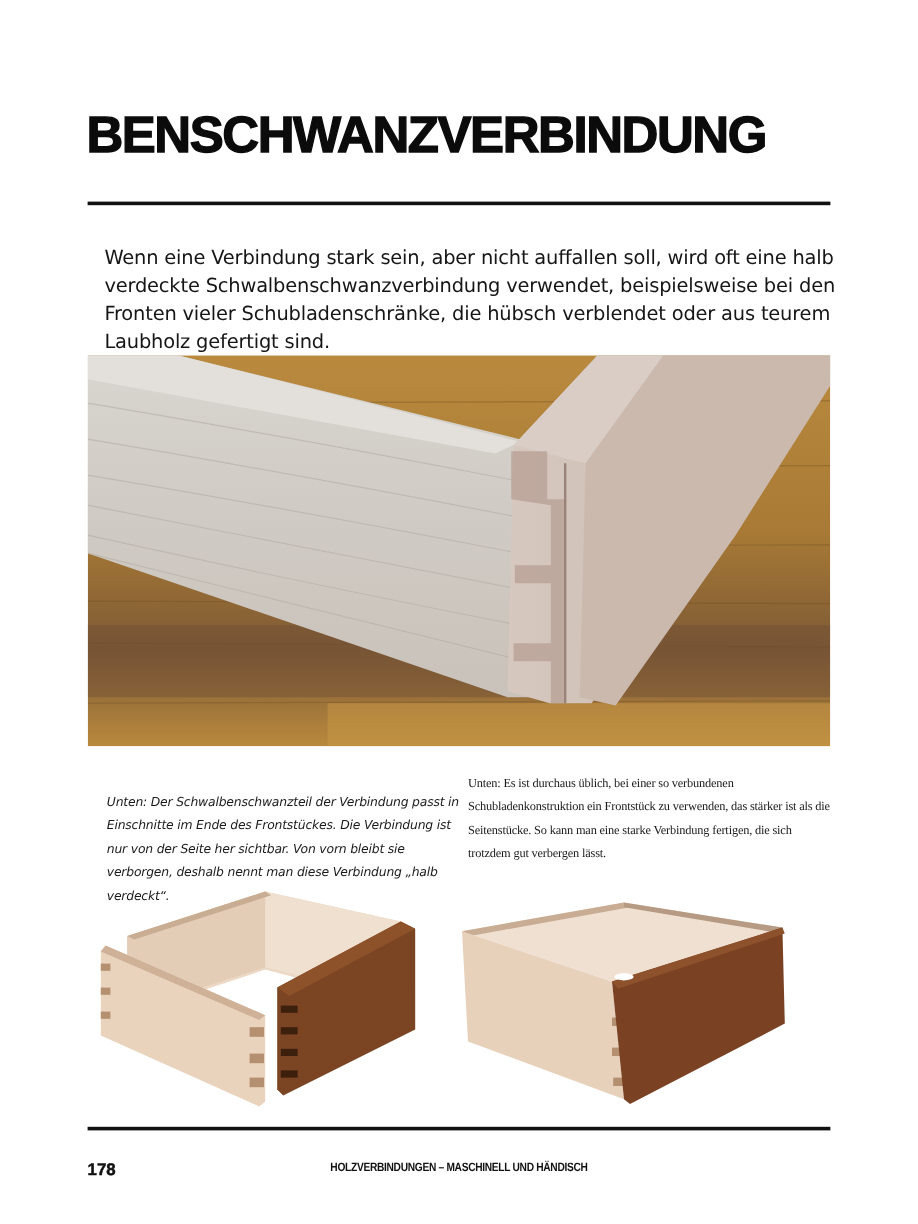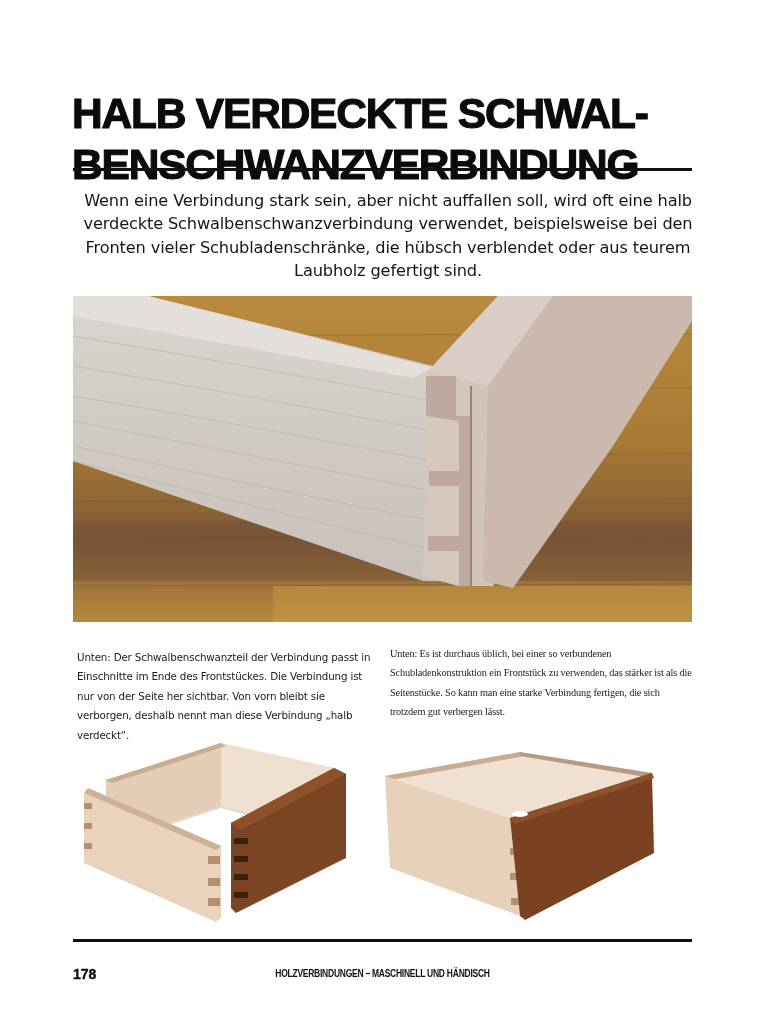--- a/index.html
+++ b/index.html
@@ -29,27 +29,26 @@
   .footer-title {
     position:absolute; left:0; width:765px; top:968px; text-align:center;
     font-family:"Liberation Sans", sans-serif; font-weight:900; font-size:10px; color:#111; letter-spacing:-0.3px;
     transform:scaleX(0.85);
   }
 </style>
 </head>
 <body>
 
 <h1 class="title">
-  <div>HALB VERDECKTE SCHWAL-</div>
   <div>BENSCHWANZVERBINDUNG</div>
 </h1>
 
 <div class="rule" style="top:168px;"></div>
 
-<p class="lead" style="margin:0;text-align:center;">Wenn eine Verbindung stark sein, aber nicht auffallen soll, wird oft eine halb verdeckte Schwalbenschwanzverbindung verwendet, beispielsweise bei den Fronten vieler Schubladenschränke, die hübsch verblendet oder aus teurem Laubholz gefertigt sind.</p>
+<p class="lead" style="margin:14px;">Wenn eine Verbindung stark sein, aber nicht auffallen soll, wird oft eine halb verdeckte Schwalbenschwanzverbindung verwendet, beispielsweise bei den Fronten vieler Schubladenschränke, die hübsch verblendet oder aus teurem Laubholz gefertigt sind.</p>
 
 <div class="photo">
   <svg width="619" height="326" viewBox="0 0 619 326" xmlns="http://www.w3.org/2000/svg">
     <defs>
       <linearGradient id="bench" x1="0" y1="0" x2="0" y2="1">
         <stop offset="0" stop-color="#b98a3e"></stop>
         <stop offset="0.45" stop-color="#a87a35"></stop>
         <stop offset="0.75" stop-color="#7e5a36"></stop>
         <stop offset="1" stop-color="#b8893d"></stop>
       </linearGradient>
@@ -89,21 +88,21 @@
 
     <polygon points="355,75 425,0 619,0 619,20 520,150 420,290 385,290 350,280" fill="url(#frontboard)"></polygon>
     <polygon points="355,75 425,0 480,0 415,90" fill="#d9cdc6"></polygon>
     <polygon points="415,90 480,0 619,0 619,25 540,150 440,292 410,285" fill="#cbb9ae"></polygon>
 
     <polygon points="353,80 383,80 383,120 398,120 398,290 386,290 386,255 355,255 355,240 386,240 386,190 356,190 356,175 386,175 386,125 353,120" fill="#b79f94" opacity="0.75"></polygon>
     <line x1="398" y1="90" x2="398" y2="290" stroke="#9a8378" stroke-width="2"></line>
   </svg>
 </div>
 
-<p class="caption" style="left:73px; margin:4px;">Unten: Der Schwalbenschwanzteil der Verbindung passt in Einschnitte im Ende des Frontstückes. Die Verbindung ist nur von der Seite her sichtbar. Von vorn bleibt sie verborgen, deshalb nennt man diese Verbindung „halb verdeckt“.</p>
+<p class="caption" style="left:73px; margin:16px;font-style:italic;">Unten: Der Schwalbenschwanzteil der Verbindung passt in Einschnitte im Ende des Frontstückes. Die Verbindung ist nur von der Seite her sichtbar. Von vorn bleibt sie verborgen, deshalb nennt man diese Verbindung „halb verdeckt“.</p>
 <p class="caption" style="left:390px; margin:0;font-family:Liberation Serif, serif;">Unten: Es ist durchaus üblich, bei einer so verbundenen Schubladenkonstruktion ein Frontstück zu verwenden, das stärker ist als die Seitenstücke. So kann man eine starke Verbindung fertigen, die sich trotzdem gut verbergen lässt.</p>
 
 <div class="illus" style="left:76px;">
   <svg width="290" height="190" viewBox="0 0 290 190" xmlns="http://www.w3.org/2000/svg">
 
     <polygon points="30,42 145,5 258,30 258,100 145,70 30,108" fill="#ecd8c4"></polygon>
     <polygon points="145,5 258,30 258,95 145,68" fill="#f0e0d0"></polygon>
     <polygon points="30,42 145,5 145,68 30,105" fill="#e4cdb7"></polygon>
     <polygon points="30,42 145,5 150,8 36,45" fill="#c9ad93"></polygon>
 

